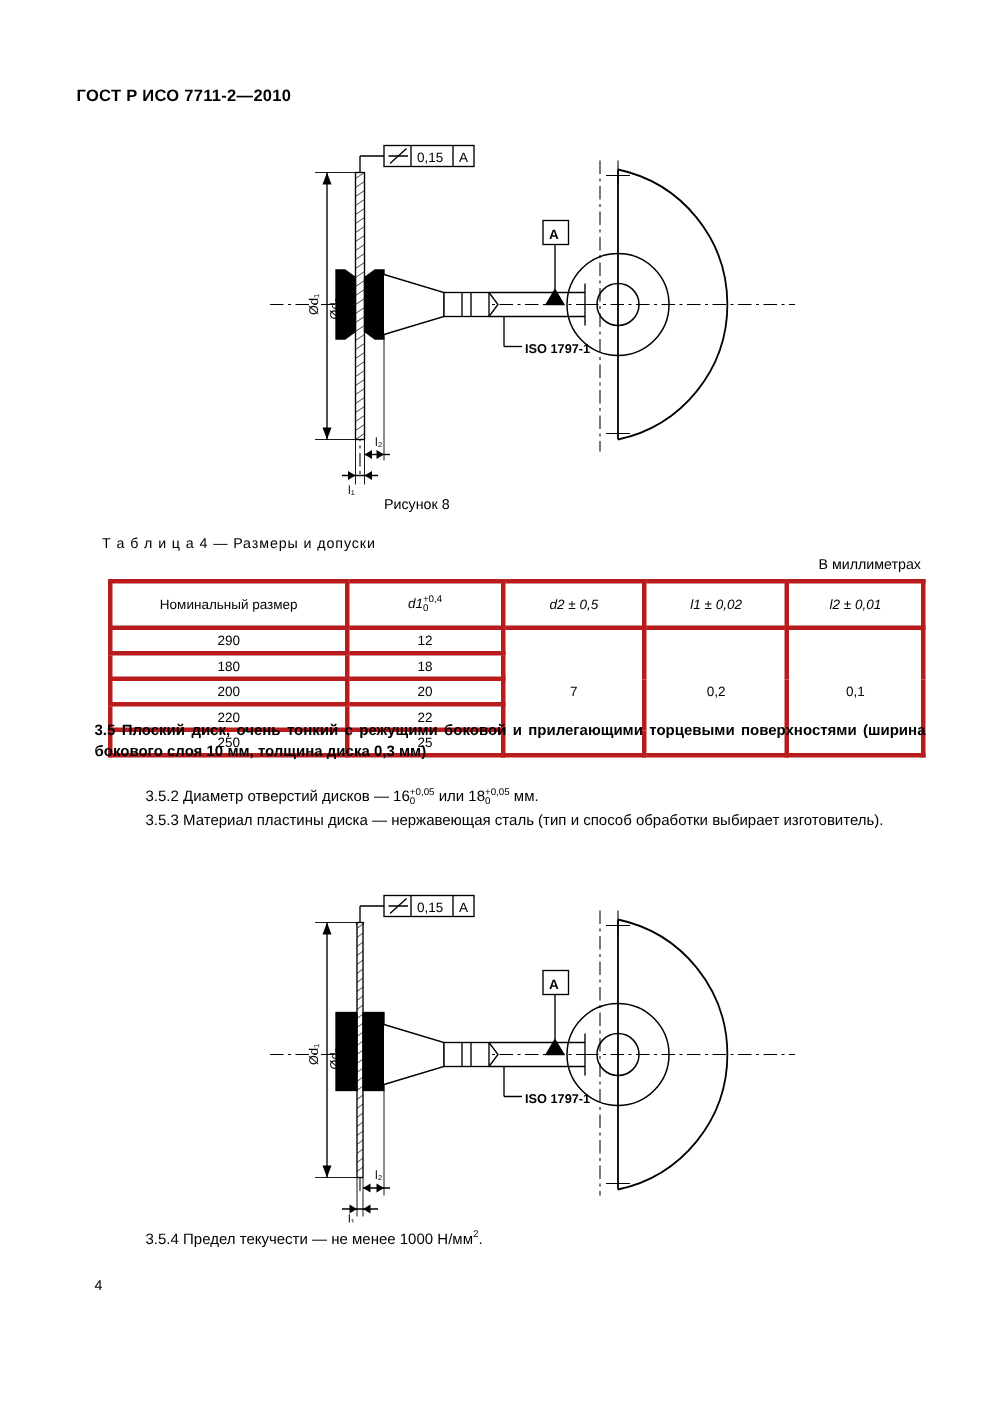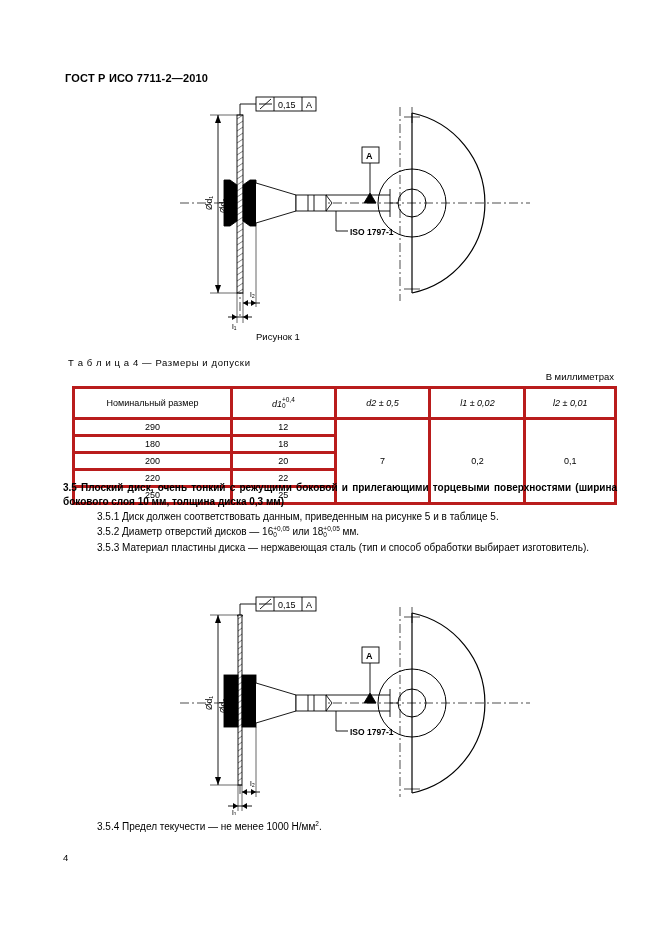--- a/index.html
+++ b/index.html
@@ -16,26 +16,25 @@
     overflow: hidden;
   }
   .page {
     position: absolute;
     left: 0; top: 0;
     width: 661px;
     height: 936px;
   }
   .header {
     position: absolute;
-    left: 65px;
+    left: 51px;
     top: 58px;
     font-size: 11px;
     font-weight: bold;
     letter-spacing: 0.2px;
-    margin-top: 14px;
   }
   .figure-caption {
     position: absolute;
     font-size: 9.5px;
     text-align: center;
   }
   #fig4-caption { left: 256px; top: 331px; }
   .table-title {
     position: absolute;
     left: 68px;
@@ -238,21 +237,21 @@
         <text x="306" y="74" font-size="9" font-weight="bold">A</text>
         <text x="290" y="150" font-size="8.5" font-weight="bold">ISO 1797-1</text>
         <text x="152" y="125" font-size="8.5" transform="rotate(-90 152 125)">Ød₁</text>
         <text x="166" y="128" font-size="8.5" transform="rotate(-90 166 128)">Ød₂</text>
         <text x="172" y="244" font-size="8">l₁</text>
         <text x="190" y="212" font-size="8">l₂</text>
       </g>
     </svg>
   </div>
 
-  <div class="figure-caption" id="fig4-caption">Рисунок 1</div>
+  <div class="figure-caption" id="fig4-caption">Рисунок 8</div>
 
   <div class="table-title">Т а б л и ц а 4 — Размеры и допуски</div>
   <div class="table-units">В миллиметрах</div>
 
   <table class="spec">
     <thead>
       <tr>
         <th class="col-name">Номинальный размер</th>
         <th class="col-d1">
           <i><span>d1</span></i><span class="supsub"><span>+0,4</span><span>0</span></span>
@@ -283,21 +282,20 @@
         <td>22</td>
       </tr>
       <tr>
         <td>250</td>
         <td>25</td>
       </tr>
     </tbody>
   </table>
 
   <div class="body-text para-35">3.5  Плоский диск, очень тонкий с режущими боковой и прилегающими торцевыми поверхностями (ширина бокового слоя 10 мм, толщина диска 0,3 мм)</div>
-  <div class="body-text para-351"><span class="indent"></span><span>3.5.1  Диск должен соответствовать данным, приведенным на рисунке 5 и в таблице 5.</span></div>
   <div class="body-text para-352">
     <span class="indent"></span><span>3.5.2  Диаметр отверстий дисков — 16</span><span class="supsub"><span>+0,05</span><span>0</span></span><span> или 18</span><span class="supsub"><span>+0,05</span><span>0</span></span><span> мм.</span>
   </div>
   <div class="body-text para-353"><span class="indent"></span><span>3.5.3  Материал пластины диска — нержавеющая сталь (тип и способ обработки выбирает изготовитель).</span></div>
 
   <div class="drawing" id="fig5">
     <svg class="dwg-svg" width="560" height="230" viewBox="0 0 560 230">
       <g stroke="#000" fill="none" stroke-width="0.9">
         <rect x="196" y="12" width="60" height="14"></rect>
         <line x1="214" y1="12" x2="214" y2="26"></line>

